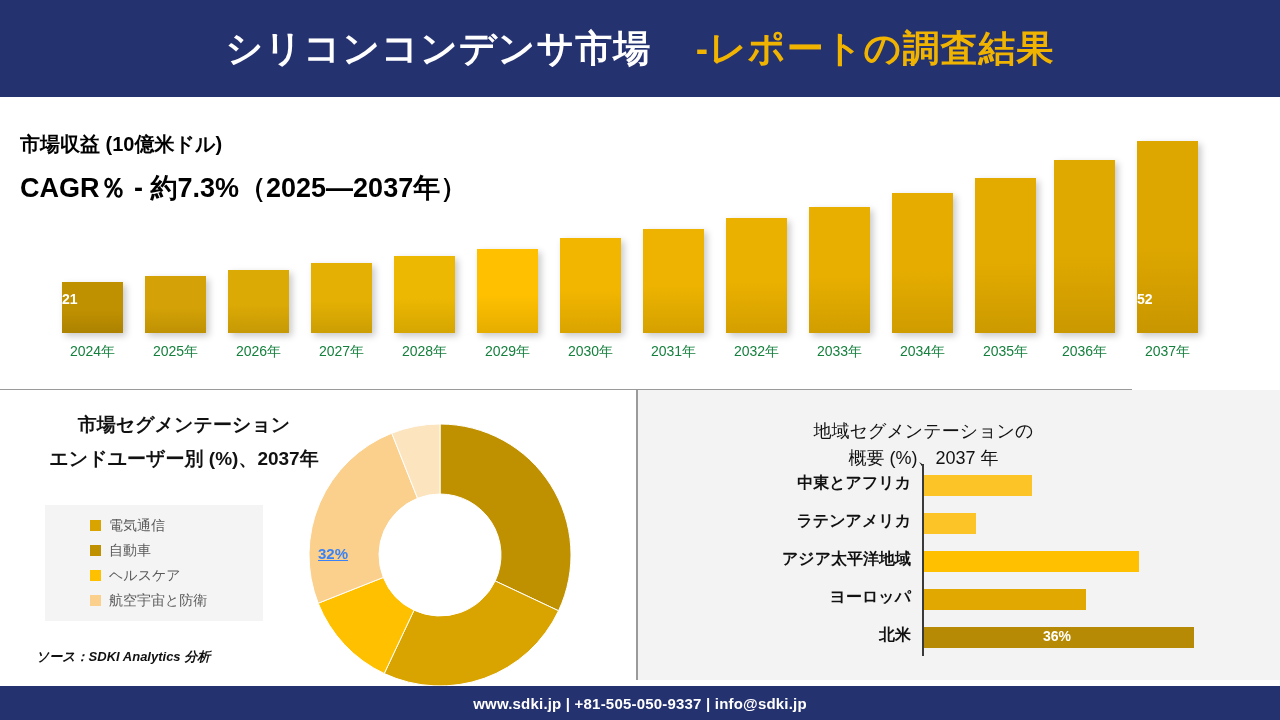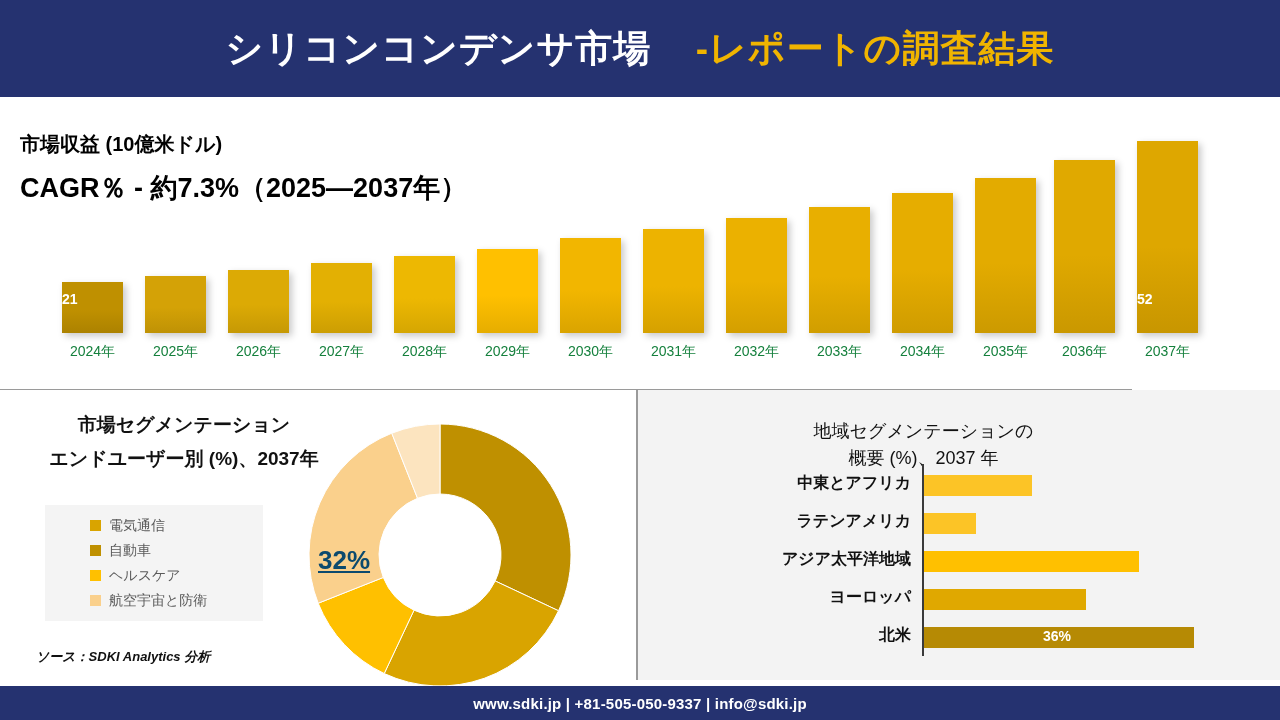--- a/index.html
+++ b/index.html
@@ -148,23 +148,23 @@
   }
   #donut-holder {
     position: absolute;
     left: 305px; top: 30px;
     width: 270px; height: 270px;
   }
   #donut-center-label {
     position: absolute;
     left: 318px;
     top: 545px;
-    font-size: 26px;
-    font-weight: bold;
-    color: #0c4a6e;
+    font-size: 15px;
+    font-weight: bold;
+    color: #3b82f6;
     text-decoration: underline;
   }
 
   
   #regional-panel {
     position: absolute;
     left: 637px; top: 390px;
     width: 643px; height: 290px;
     background: #F3F3F3;
     border-left: 1px solid #9a9a9a;

